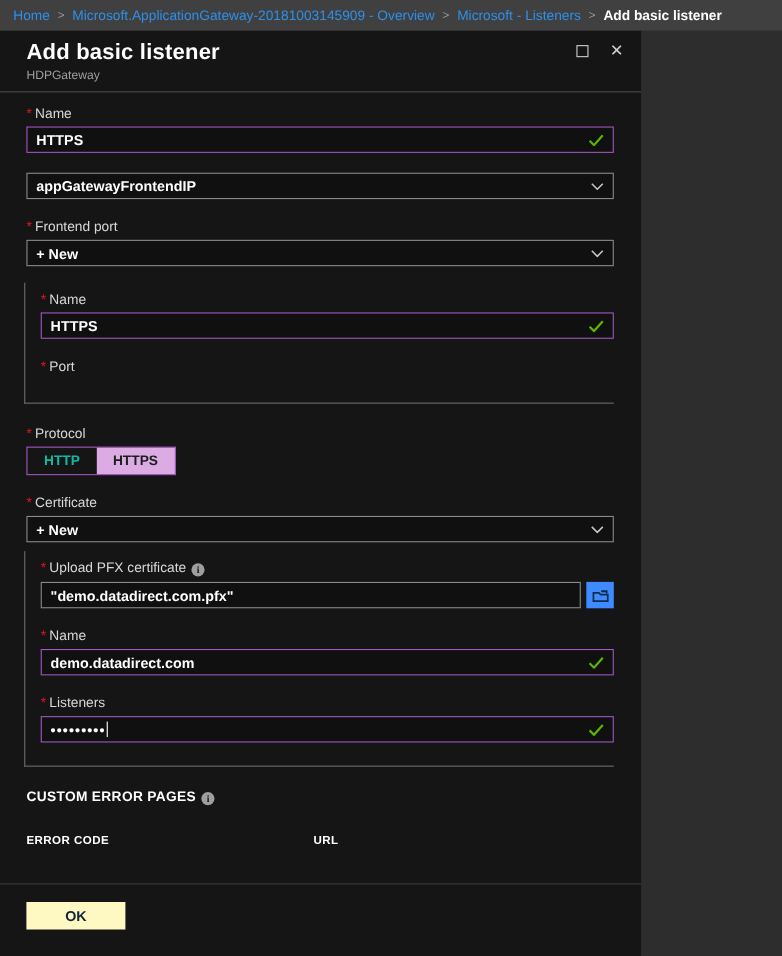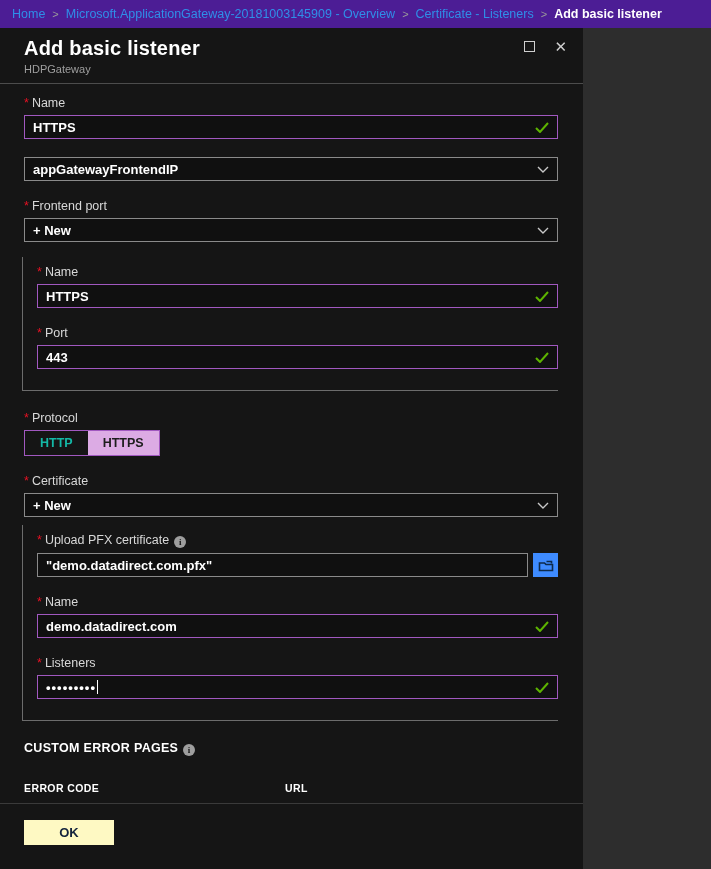--- a/index.html
+++ b/index.html
@@ -5,21 +5,21 @@
   * { box-sizing: border-box; margin: 0; padding: 0; }
   html,body { width: 711px; height: 869px; overflow: hidden; }
   body {
     font-family: "Liberation Sans", sans-serif;
     background: #2d2d2d;
     color: #e6e6e6;
     font-size: 13px;
   }
   
   .topbar {
-    height: 28px; width: 711px; background: #4c1d95;
+    height: 28px; width: 711px; background: #404040;
     display: flex; align-items: center; padding: 0 8px 0 12px;
     white-space: nowrap; overflow: hidden;
   }
   .crumb { color: #2f8fe8; font-size: 12.5px; cursor: pointer; }
   .crumb-sep { color: #9a9a9a; margin: 0 7px; font-size: 11px; }
   .crumb.current { color: #ffffff; font-weight: 700; }
   
   .page { display: flex; height: 841px; }
   .blade { width: 583px; background: #151515; display: flex; flex-direction: column; }
   .backdrop { flex: 1; background: #2d2d2d; }
@@ -89,21 +89,21 @@
   .check { flex: none; margin-left: 8px; }
 </style>
 </head>
 <body>
 
 <div class="topbar">
   <span class="crumb">Home</span>
   <span class="crumb-sep">&gt;</span>
   <span class="crumb">Microsoft.ApplicationGateway-20181003145909 - Overview</span>
   <span class="crumb-sep">&gt;</span>
-  <span class="crumb">Certificate - Listeners</span>
+  <span class="crumb">Microsoft - Listeners</span>
   <span class="crumb-sep">&gt;</span>
   <span class="crumb current">Add basic listener</span>
 </div>
 
 <div class="page">
 
   <div class="blade">
 
     <div class="blade-header">
       <div class="title-row">
@@ -152,26 +152,20 @@
           <label class="lbl"><span class="req">*</span><span>Name</span></label>
           <div class="control textbox validated">
             <span class="val">HTTPS</span>
             <svg class="check" width="14" height="11" viewBox="0 0 14 11">
                 <path d="M1 6l4 4L13 1" fill="none" stroke="#5db300" stroke-width="2"></path>
               </svg>
           </div>
         </div>
         <div class="field">
           <label class="lbl"><span class="req">*</span><span>Port</span></label>
-          <div class="control textbox validated">
-            <span class="val">443</span>
-            <svg class="check" width="14" height="11" viewBox="0 0 14 11">
-                <path d="M1 6l4 4L13 1" fill="none" stroke="#5db300" stroke-width="2"></path>
-              </svg>
-          </div>
         </div>
       </div>
 
       <div class="field">
         <label class="lbl"><span class="req">*</span><span>Protocol</span></label>
         <div class="toggle">
           <span class="opt">HTTP</span>
           <span class="opt selected">HTTPS</span>
         </div>
       </div>

